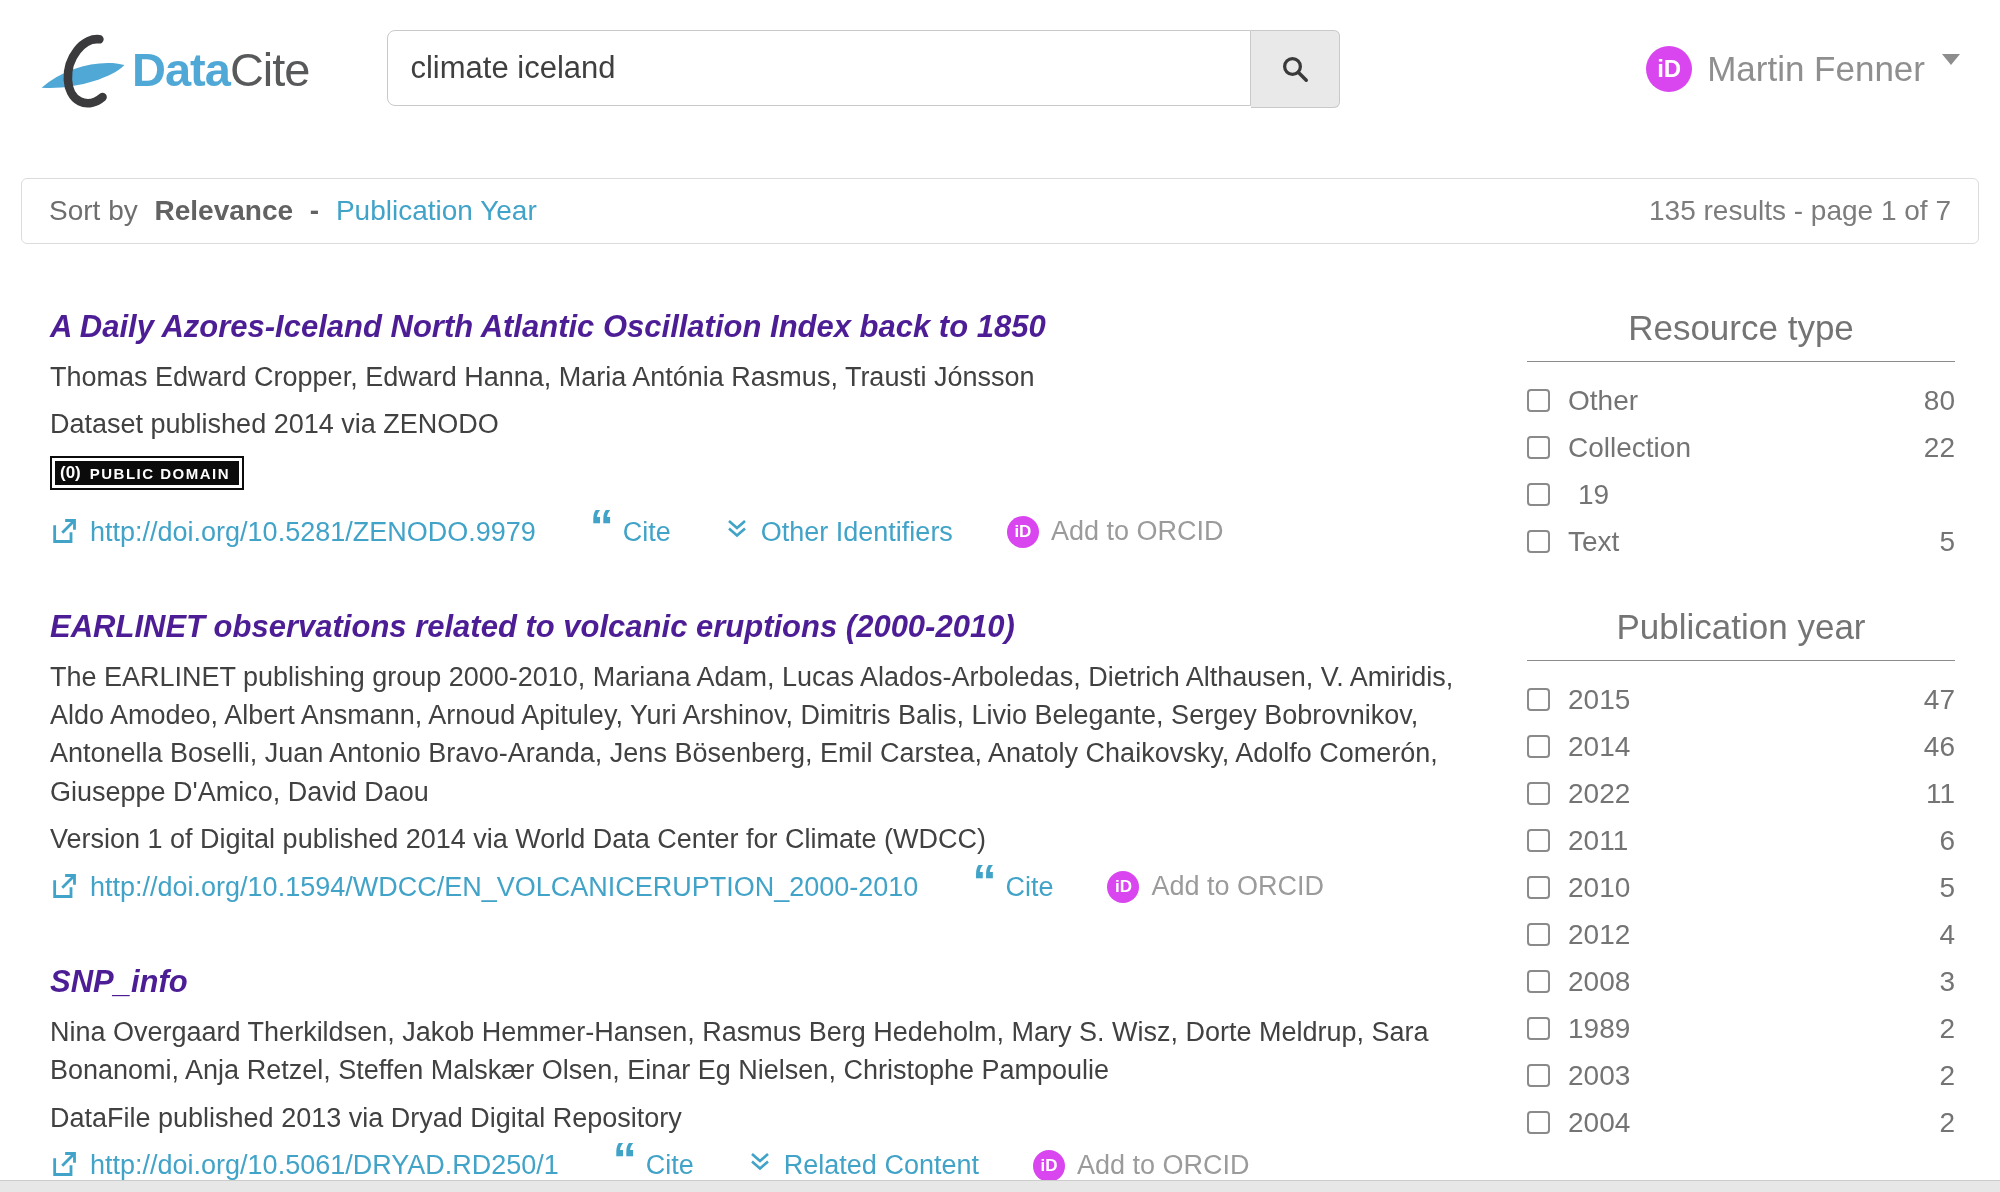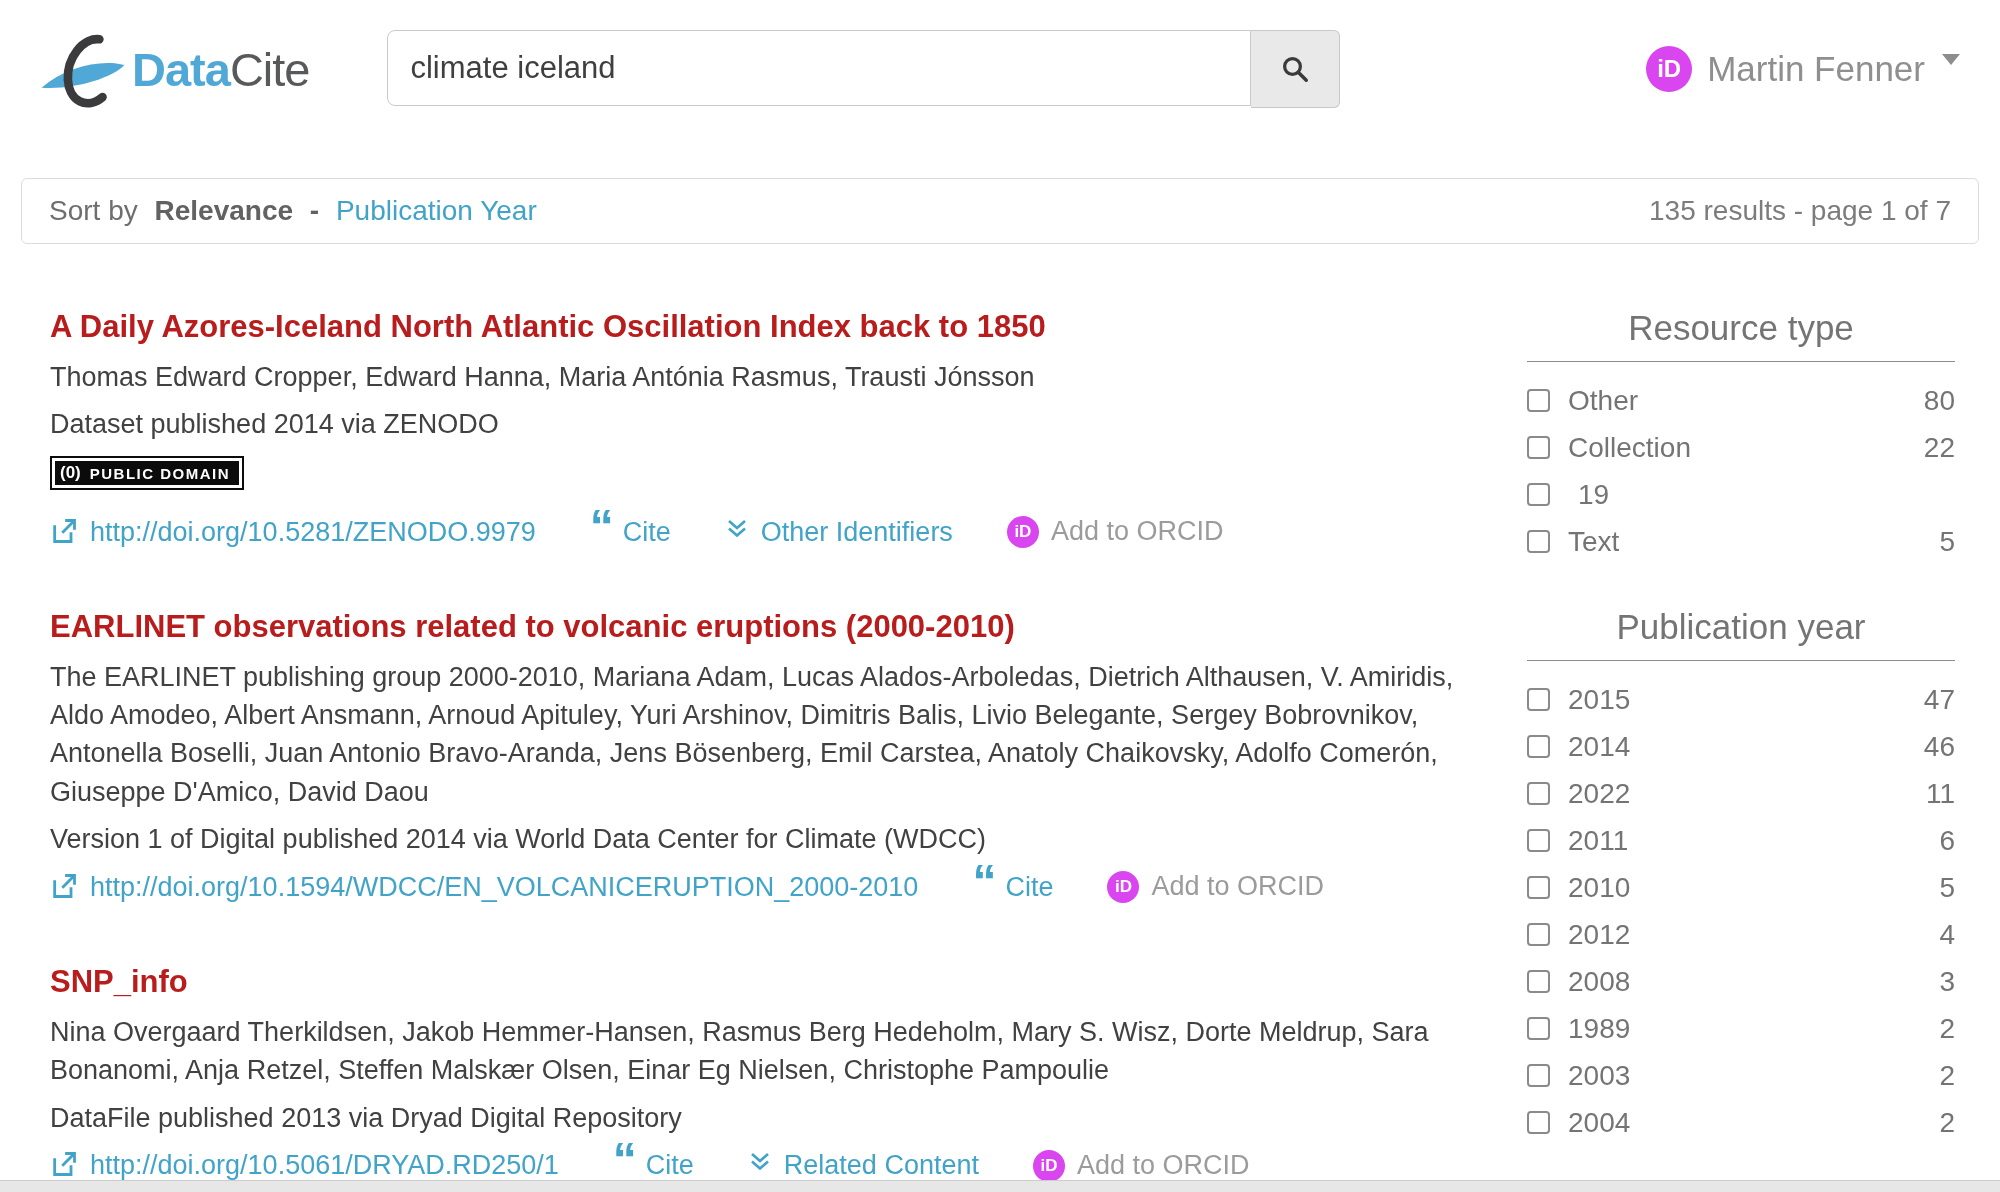--- a/index.html
+++ b/index.html
@@ -49,21 +49,21 @@
   .sort-bold{font-weight:700;color:#626262;}
   .blue, .blue-link{color:#41a3c8;text-decoration:none;cursor:pointer;}
   .sort-right{color:#7c7c7c;}
   
   .content{display:flex;margin-top:64px;padding:0 45px 0 50px;gap:70px;}
   .results{flex:1;min-width:0;}
   .facets{width:428px;flex:none;}
   
   .result{margin-bottom:60px;}
   .result-title{
-    font-size:31px;font-weight:700;color:#b91c1c;margin:0 0 11px 0;line-height:1.25;cursor:pointer;
+    font-size:31px;font-weight:700;color:#4c1d95;margin:0 0 11px 0;line-height:1.25;cursor:pointer;font-style:italic;
   }
   .result-authors{font-size:27px;color:#414141;line-height:1.42;margin-bottom:13px;}
   .result-meta{font-size:27px;color:#414141;margin-bottom:6px;}
   .license-badge{
     display:inline-flex;align-items:center;gap:9px;margin:10px 0 10px 0;
     background:#0b0b0b;color:#fff;border:2px solid #0b0b0b;
     box-shadow:inset 0 0 0 3px #fff;padding:5px 12px 5px 8px;cursor:pointer;
   }
   .badge-symbol{font-weight:700;font-size:17px;}
   .badge-label{font-weight:700;font-size:15px;letter-spacing:1.5px;}

